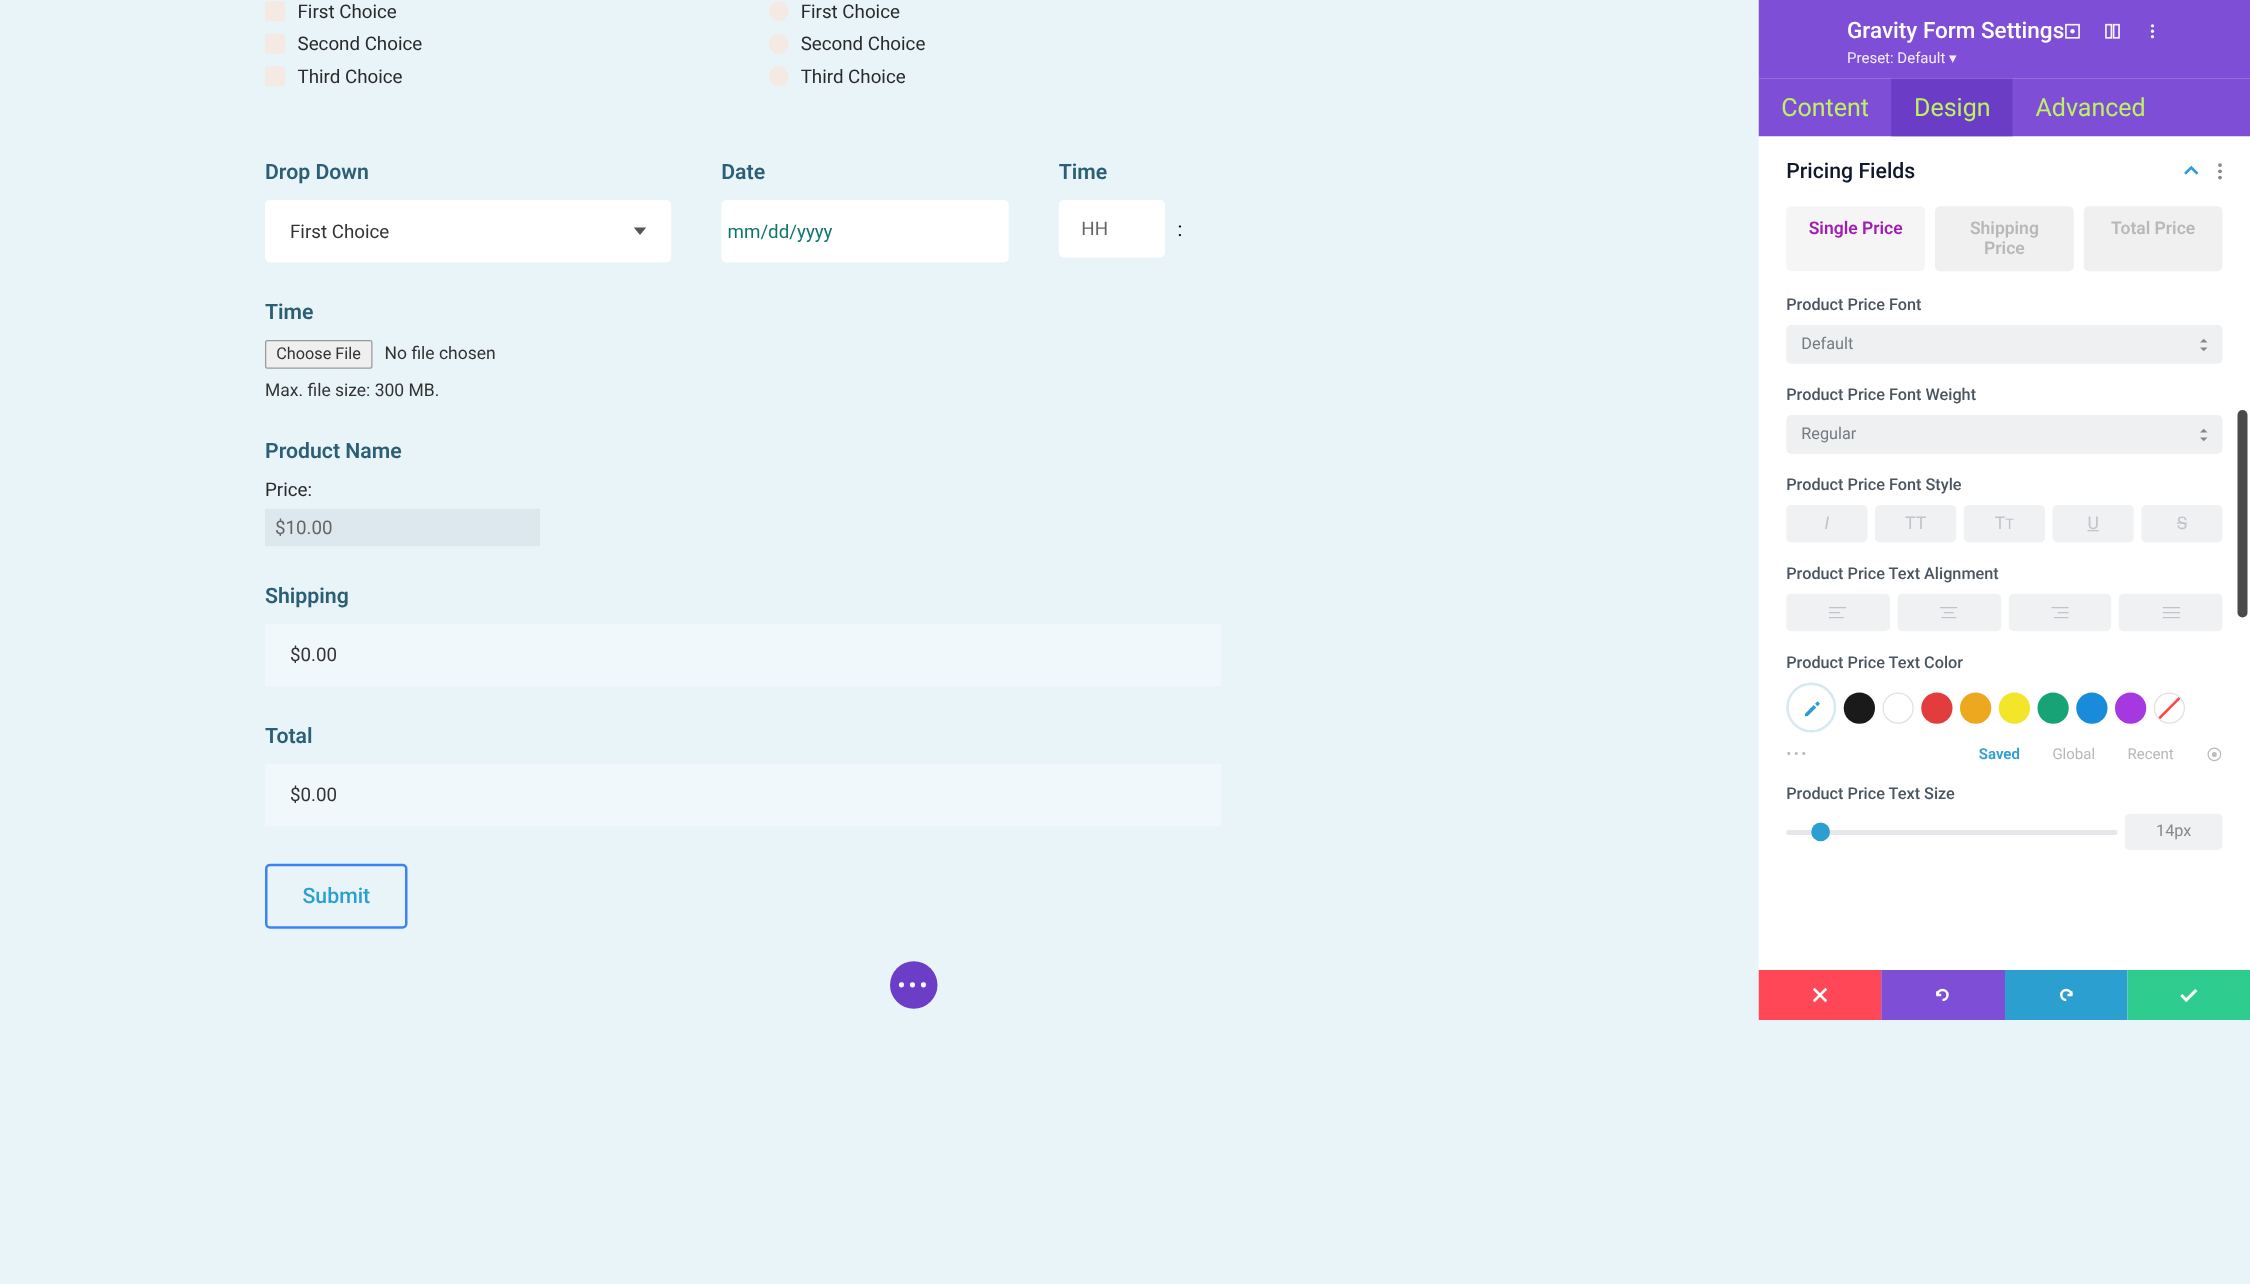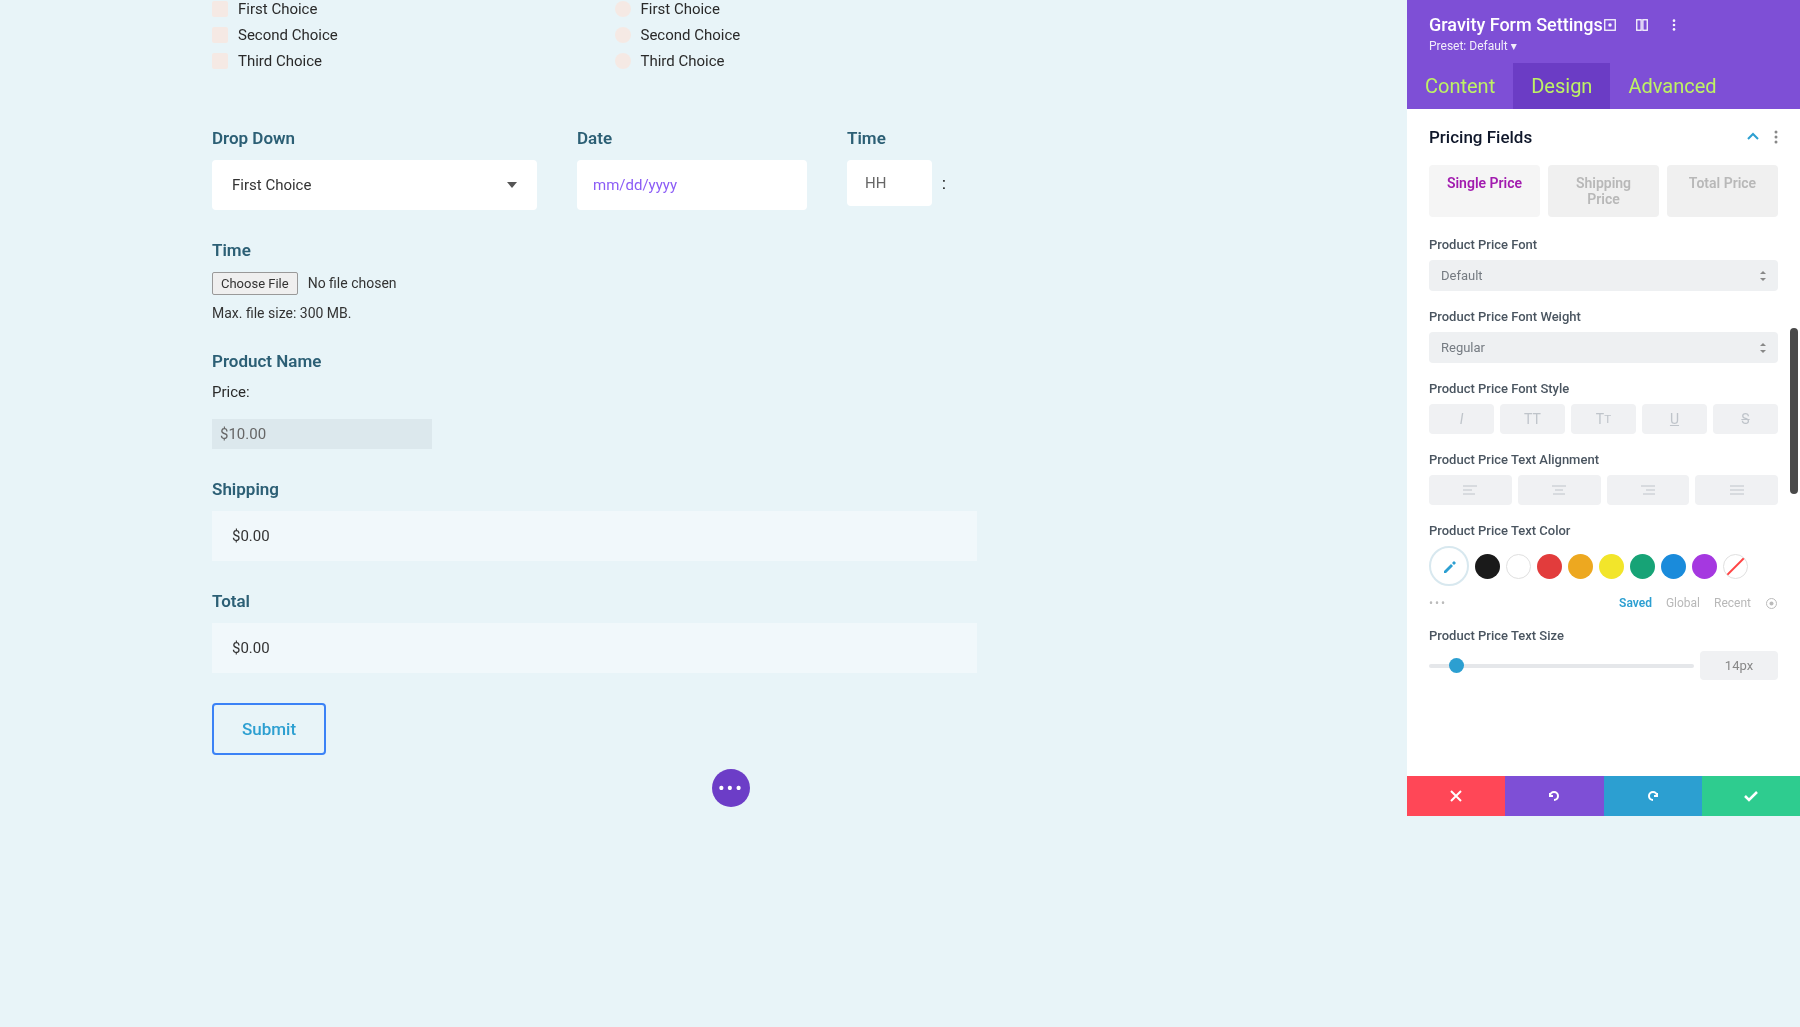--- a/index.html
+++ b/index.html
@@ -7,33 +7,33 @@
 .main{padding:0 60px 0 212px;max-width:1037px}
 .row{display:flex;gap:40px;margin-bottom:30px}
 .col{flex:1}
 .choices{margin-bottom:20px}
 .choice{display:flex;align-items:center;gap:10px;margin-bottom:8px;font-size:15px;color:#2a2a2a}
 .cbox{width:16px;height:16px;background:#f5e9e4;border-radius:2px}
 .rbox{width:16px;height:16px;background:#f5e9e4;border-radius:50%}
 .label{color:#2c5f75;font-weight:600;font-size:17px;margin-bottom:12px}
 .select-wrap{background:#fff;border-radius:4px;padding:16px 20px;display:flex;align-items:center;justify-content:space-between;font-size:15px;color:#333}
 .caret-down{width:0;height:0;border-left:5px solid transparent;border-right:5px solid transparent;border-top:6px solid #555}
-.date-input{background:#fff;border-radius:4px;padding:16px 16px;color:#8b5cf6;font-size:15px}
+.date-input{background:#fff;border-radius:4px;padding:16px 5px;color:#0f766e;font-size:15px}
 .time-input{background:#fff;border-radius:4px;padding:14px 18px;color:#666;font-size:15px;width:85px;text-align:left}
 .file-btn{background:#efefef;border:1px solid #999;border-radius:2px;padding:3px 8px;font-size:13px;color:#333;display:inline-block;margin-right:6px}
 .file-txt{font-size:14px;color:#333}
 .file-hint{font-size:14px;color:#333;margin-top:10px}
 .section{margin-bottom:30px}
-.price-lbl{font-size:15px;color:#2a2a2a;margin-bottom:18px}
+.price-lbl{font-size:15px;color:#2a2a2a;margin-bottom:6px}
 .price-val{background:#dce8ed;padding:6px 8px;font-size:15px;color:#666;width:220px}
 .money-row{background:rgba(255,255,255,0.4);padding:16px 20px;font-size:15px;color:#333;margin-bottom:6px}
 .submit{border:2px solid #3b82f6;color:#2c9fd1;background:transparent;padding:14px 28px;font-size:17px;font-weight:500;border-radius:4px;cursor:pointer}
 .fab{position:absolute;left:712px;top:769px;width:38px;height:38px;border-radius:50%;background:#6c3dc7;display:flex;align-items:center;justify-content:center;color:#fff;font-size:20px;letter-spacing:2px}
 .panel{position:absolute;right:0;top:0;width:393px;height:816px;background:#fff;display:flex;flex-direction:column}
-.p-head{background:#7e4fd6;color:#fff;padding:14px 22px 10px;display:flex;align-items:flex-start;justify-content:flex-start}
+.p-head{background:#7e4fd6;color:#fff;padding:14px 22px 10px;display:flex;align-items:flex-start;justify-content:center}
 .p-title{font-size:18px;font-weight:500}
 .p-preset{font-size:12px;opacity:0.9;margin-top:4px}
 .p-icons{display:flex;gap:18px;align-items:center;margin-top:4px}
 .p-icon{width:14px;height:14px;opacity:0.95}
 .p-tabs{display:flex;background:#7e4fd6}
 .p-tab{flex:0 0 auto;padding:11px 18px;color:#bef264;font-size:20px;cursor:pointer}
 .p-tab.active{background:#6b3cc5}
 .p-body{flex:1;overflow-y:auto;padding:18px 22px;position:relative}
 .p-sec-head{display:flex;align-items:center;justify-content:space-between;margin-bottom:18px}
 .p-sec-title{color:#0f172a;font-size:17px;font-weight:500}
@@ -51,21 +51,21 @@
 .mini-caret::after{bottom:0;border-top:3px solid #888}
 .btn-row{display:flex;gap:6px}
 .sq-btn{flex:1;height:30px;background:#f0f1f3;border-radius:4px;display:flex;align-items:center;justify-content:center;color:#bfc4ca;font-size:14px;cursor:pointer}
 .swatches{display:flex;gap:6px;align-items:center;flex-wrap:wrap}
 .sw{width:25px;height:25px;border-radius:50%;cursor:pointer}
 .sw.picker{border:2px solid #d8e8ef;width:40px;height:40px;display:flex;align-items:center;justify-content:center;color:#2c9fd1}
 .sw.none{background:#fff;border:1px solid #e0e0e0;position:relative;overflow:hidden}
 .sw.none::after{content:'';position:absolute;width:140%;height:2px;background:#ff4444;transform:rotate(-45deg);top:50%;left:-20%}
 .swatch-foot{display:flex;align-items:center;justify-content:space-between;margin-top:10px;font-size:12px}
 .swatch-dots{color:#bbb;letter-spacing:2px}
-.swatch-links{display:flex;gap:14px;align-items:center}
+.swatch-links{display:flex;gap:26px;align-items:center}
 .swatch-links span{color:#b8b8b8;cursor:pointer}
 .swatch-links span.on{color:#2c9fd1;font-weight:600}
 .slider-row{display:flex;align-items:center;gap:6px}
 .slider{flex:1;height:4px;background:#e5e7ea;border-radius:4px;position:relative}
 .slider-th{width:15px;height:15px;border-radius:50%;background:#2c9fd1;position:absolute;top:-6px;left:20px}
 .slider-val{background:#f0f1f3;border-radius:4px;padding:7px 14px;font-size:13px;color:#888;width:78px;text-align:center}
 .scrollbar{position:absolute;right:2px;top:328px;width:8px;height:166px;background:#4a4a4a;border-radius:4px}
 .p-foot{display:flex;height:40px}
 .p-fbtn{flex:1;display:flex;align-items:center;justify-content:center;color:#fff;cursor:pointer}
 .p-fbtn.red{background:#ff4757}

